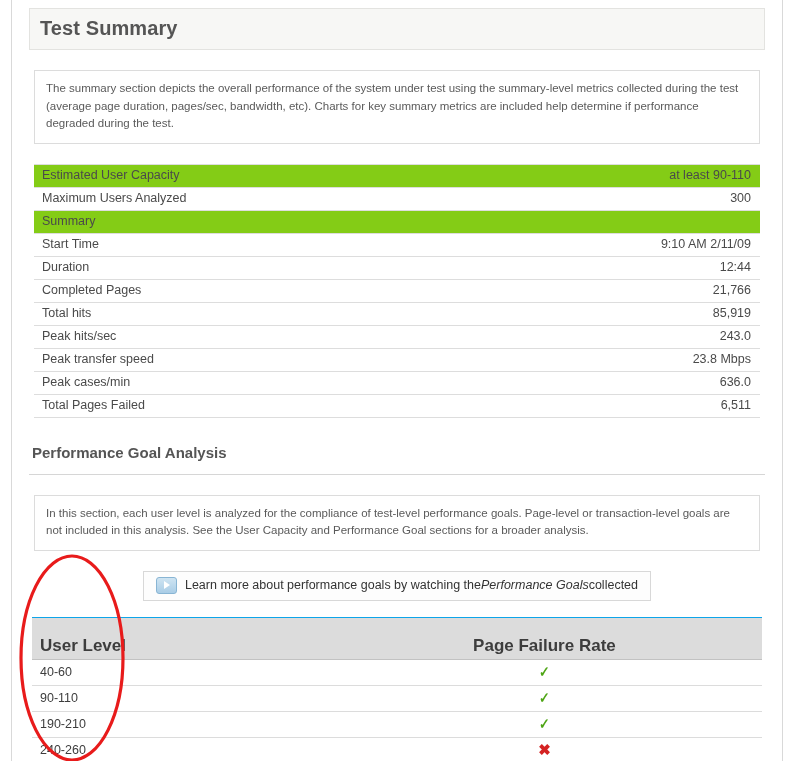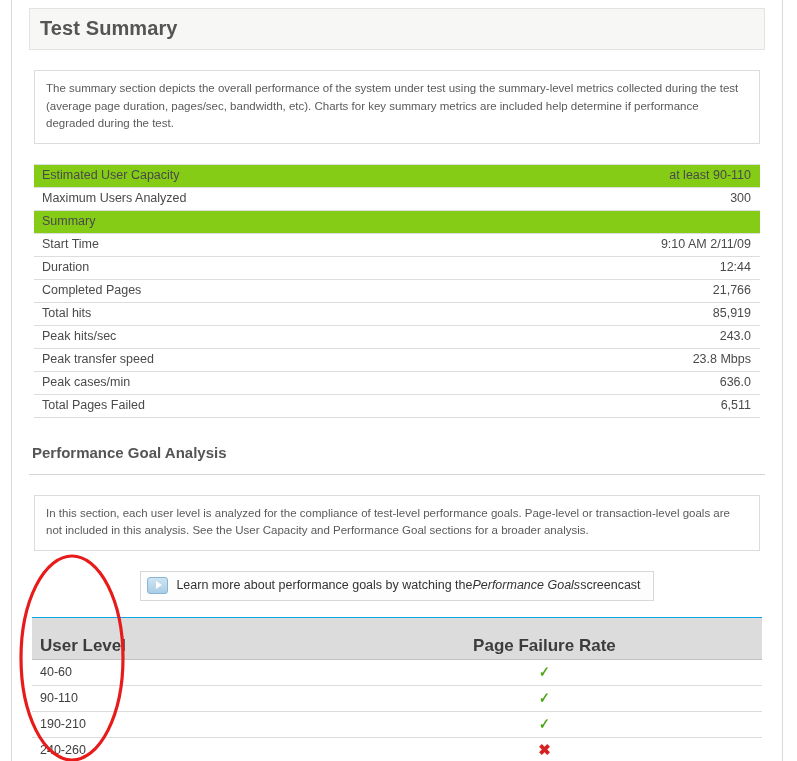--- a/index.html
+++ b/index.html
@@ -98,21 +98,21 @@
   
   .learn-wrap {
     width: 736px;
     display: flex;
     justify-content: center;
   }
   .learn-box {
     box-sizing: border-box;
     border: 1px solid #d8d8d8;
     background: #fdfdfd;
-    padding: 5px 12px 6px 6px;
+    padding: 5px 12px 6px 12px;
     display: flex;
     align-items: center;
     font-size: 12.5px;
     color: #333333;
   }
   .play-icon {
     width: 19px;
     height: 15px;
     margin-right: 8px;
     border-radius: 3px;
@@ -258,21 +258,21 @@
 
     <div class="sp20"></div>
 
     <div class="learn-wrap">
       <div class="learn-box">
         <span class="play-icon">
             <i></i>
           </span>
         <span>Learn more about performance goals by watching the </span>
           <span class="learn-em">Performance Goals</span>
-          <span> screencast</span>
+          <span> collected</span>
       </div>
     </div>
 
     <div class="sp16"></div>
 
     <table class="goals">
       <thead>
         <tr>
           <th style="width:290px">User Level</th>
           <th class="center" style="width:440px">Page Failure Rate</th>

